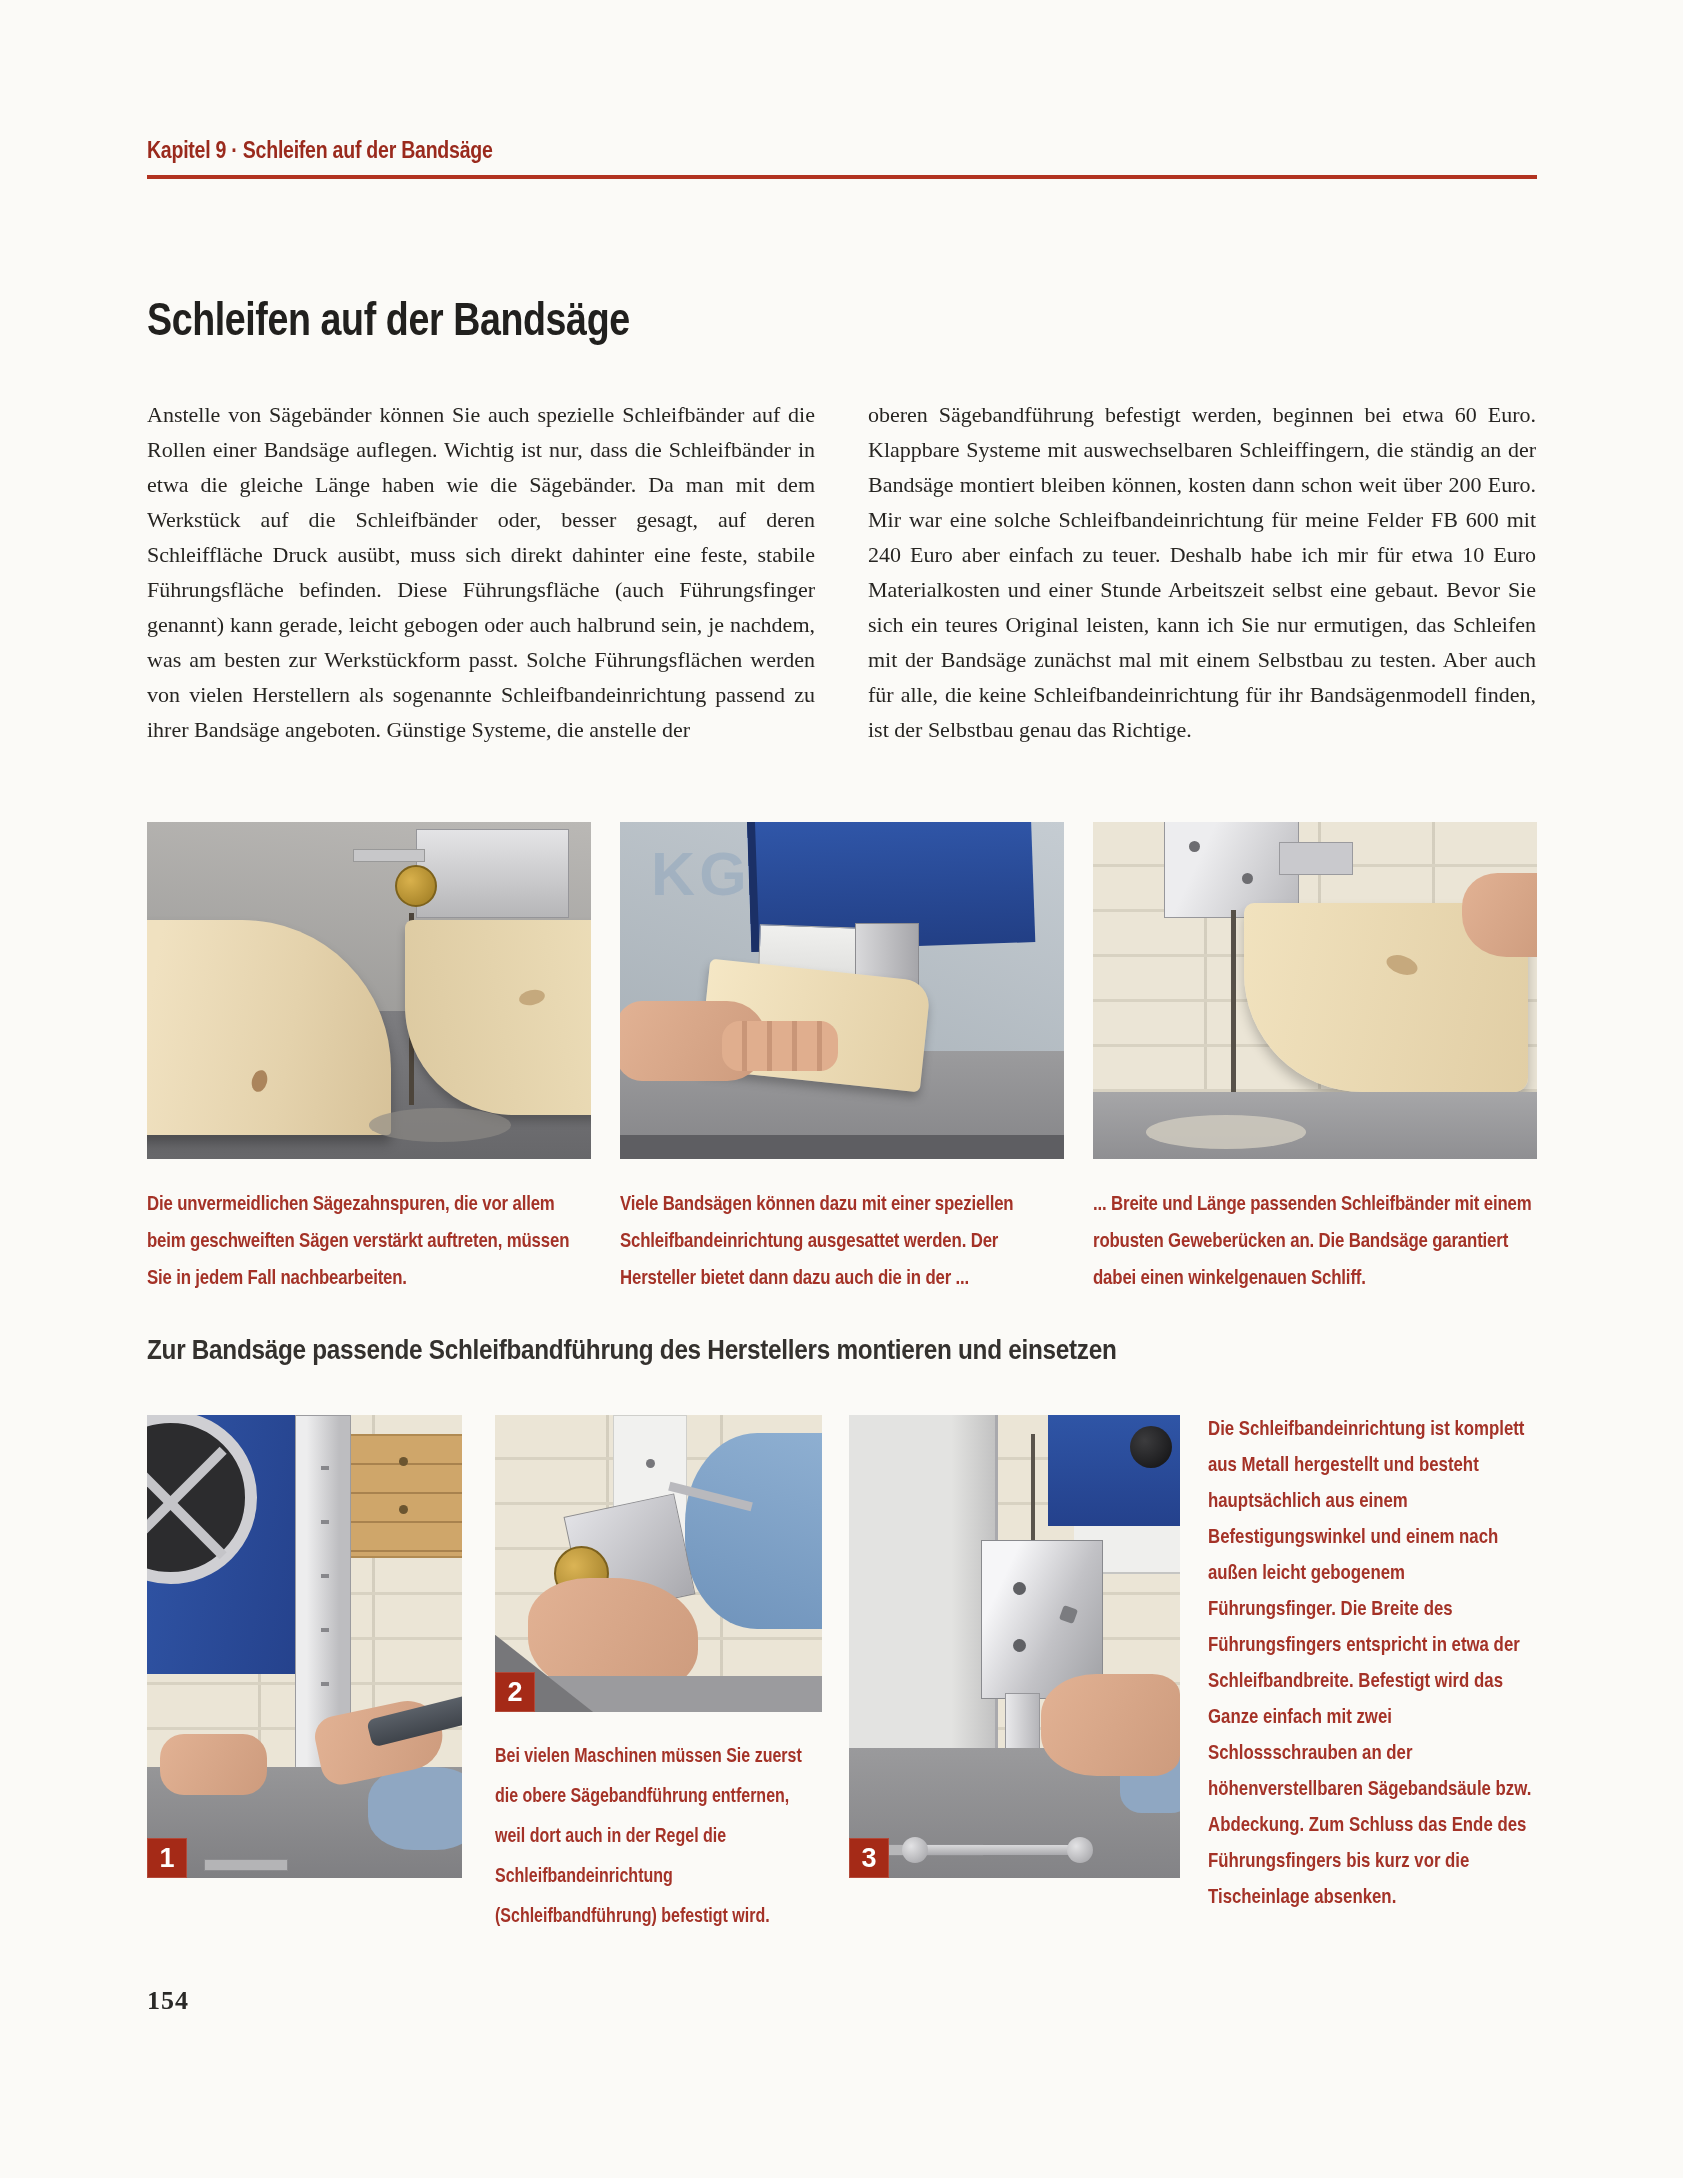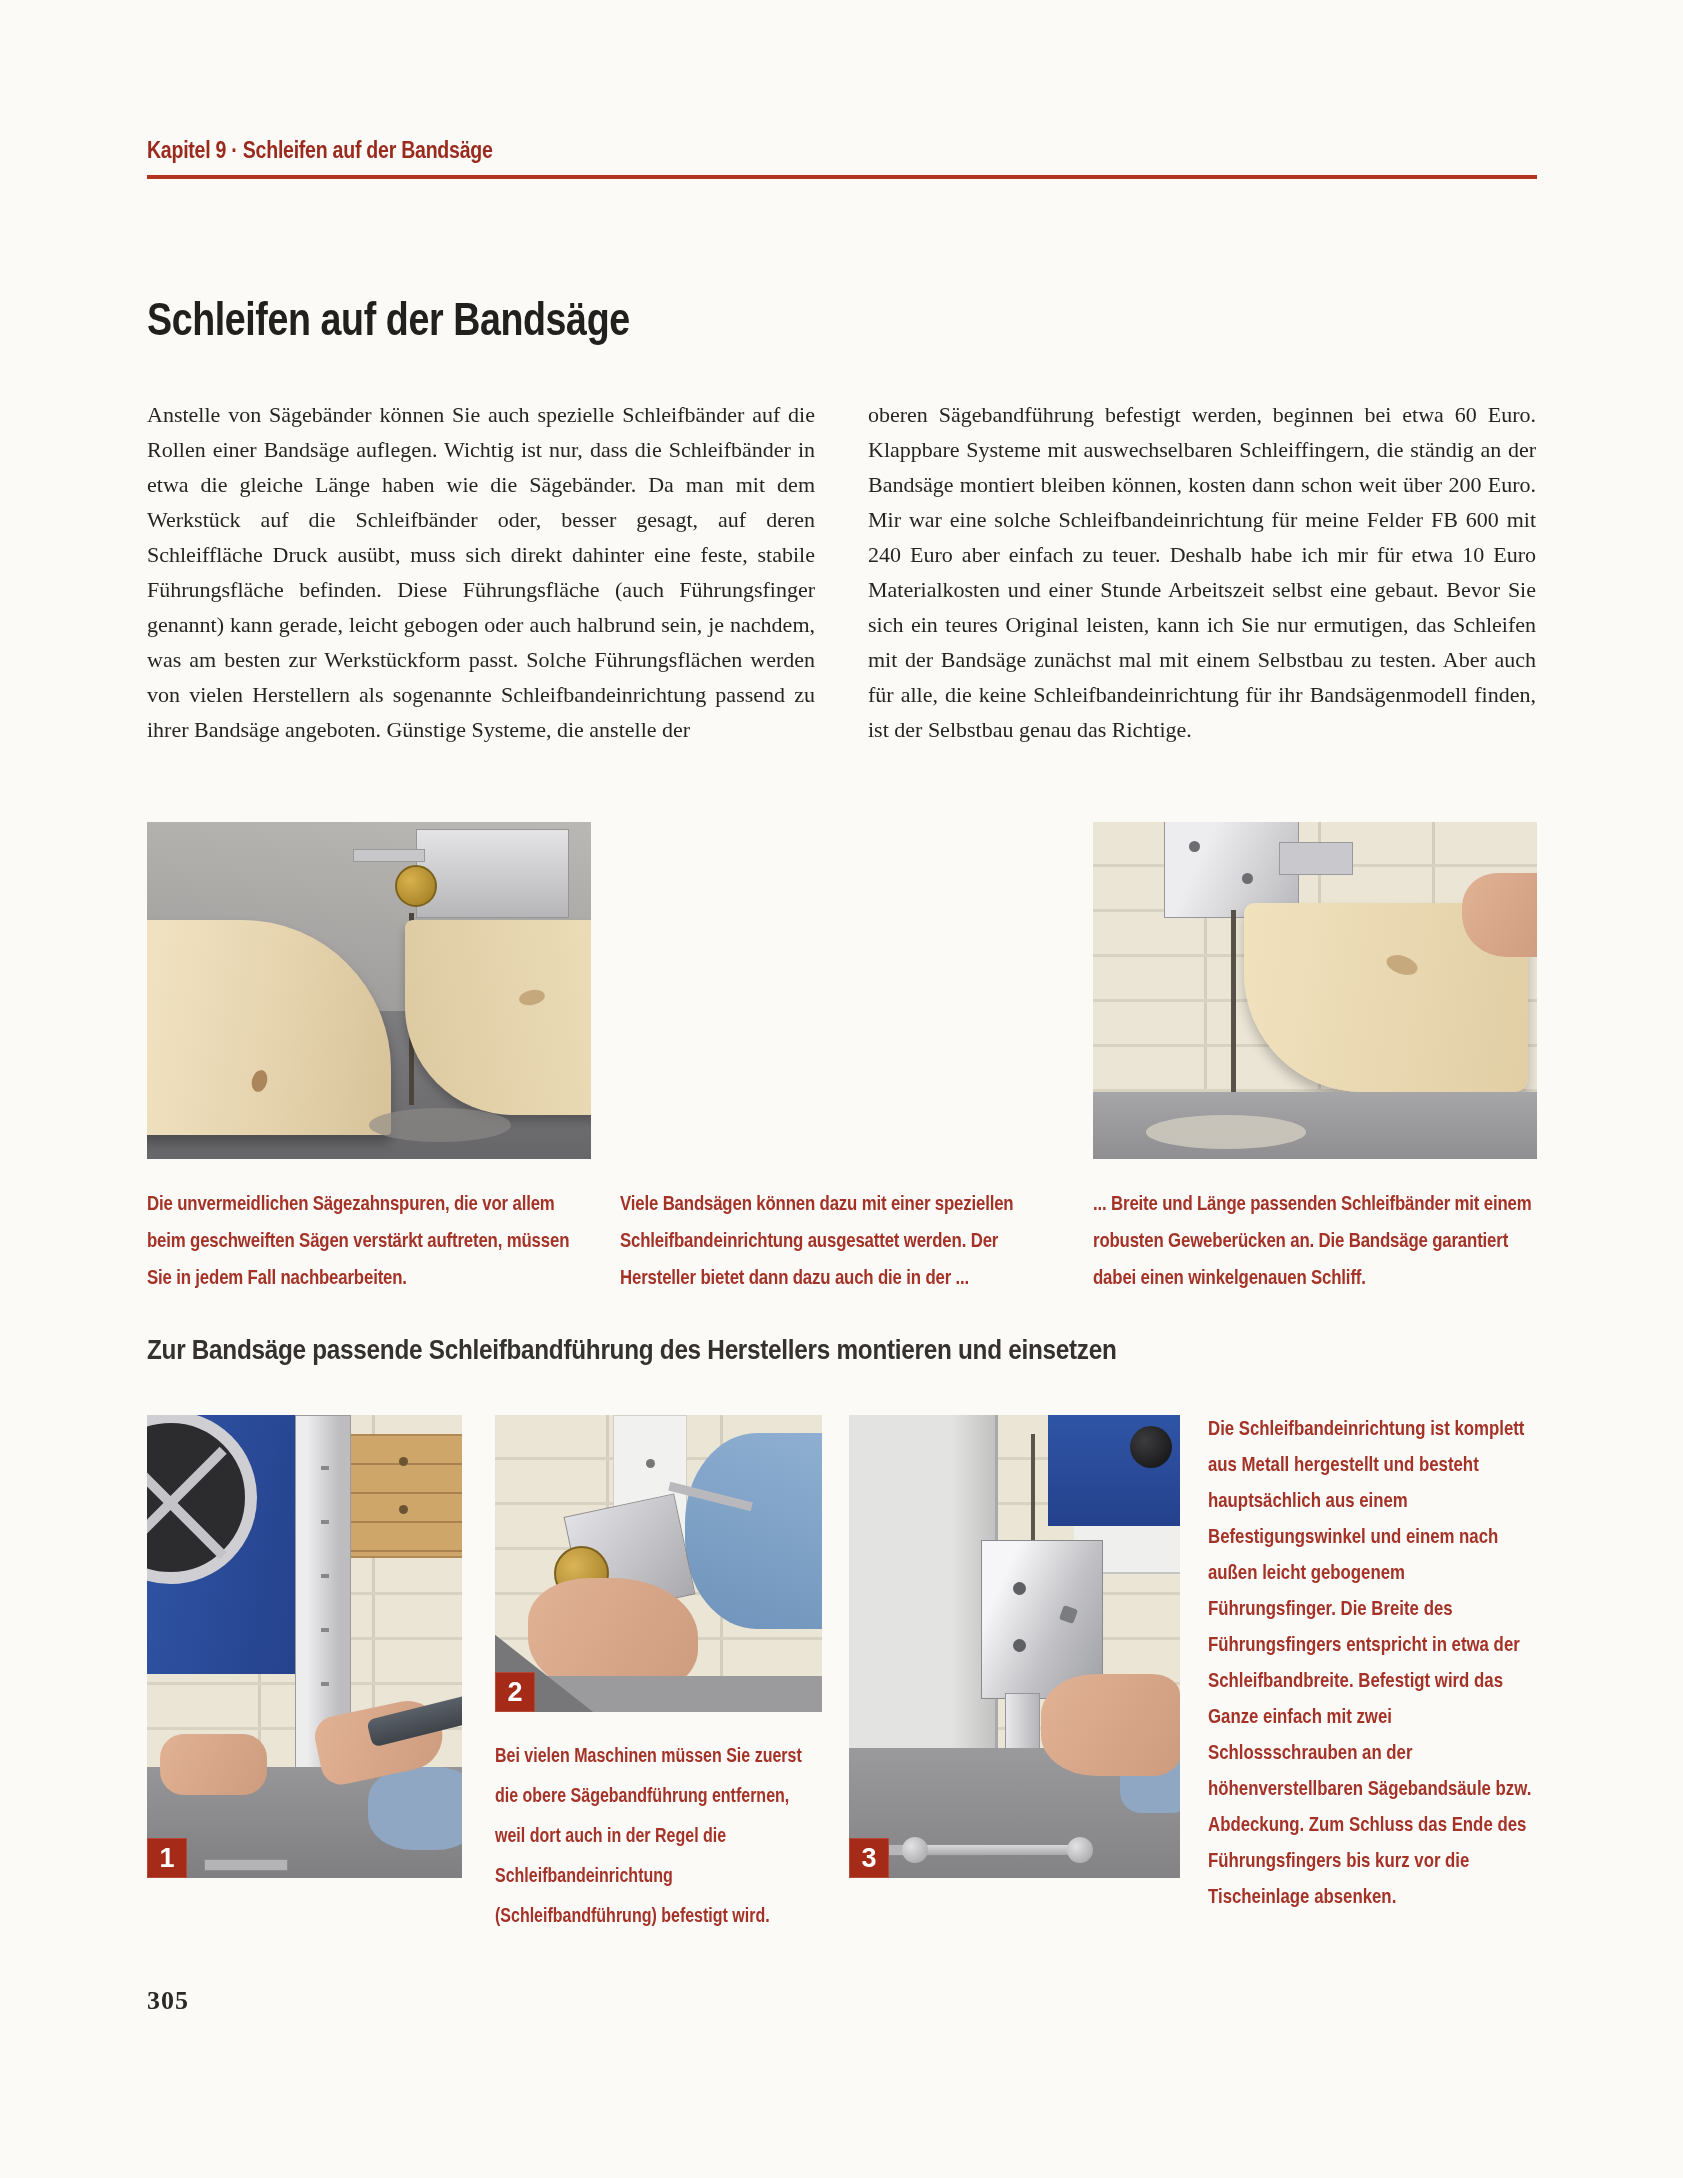--- a/index.html
+++ b/index.html
@@ -193,20 +193,33 @@
     <div class="a-blade"></div>
     <div class="a-woodL">
       <div class="a-knotL"></div>
     </div>
     <div class="a-woodR">
       <div class="a-knotR"></div>
     </div>
     <div class="a-dust"></div>
   </div>
 
+  <div class="photo" style="left:620px;top:822px;width:444px;height:337px;">
+    <div class="b-wall"></div>
+    <div class="b-mark">KG</div>
+    <div class="b-machine"></div>
+    <div class="b-guard"></div>
+    <div class="b-silver"></div>
+    <div class="b-blade"></div>
+    <div class="b-table"></div>
+    <div class="b-edge"></div>
+    <div class="b-wood"></div>
+    <div class="b-hand skin"></div>
+    <div class="b-fingers"></div>
+  </div>
 
   <div class="photo" style="left:1093px;top:822px;width:444px;height:337px;">
     <div class="c-wall brick"></div>
     <div class="c-bracket">
       <div class="c-boltA"></div>
       <div class="c-boltB"></div>
     </div>
     <div class="c-arm"></div>
     <div class="c-blade"></div>
     <div class="c-wood">
@@ -286,15 +299,15 @@
     <div class="f-hand skin"></div>
   </div>
 
   <div class="badge" style="left:147px;top:1838px;">1</div>
   <div class="badge" style="left:495px;top:1672px;">2</div>
   <div class="badge" style="left:849px;top:1838px;">3</div>
 
   <div class="step-cap">Bei vielen Maschinen müssen Sie zuerst die obere Sägebandführung entfernen, weil dort auch in der Regel die Schleifbandeinrichtung (Schleifbandführung) befestigt wird.</div>
   <div class="side-text">Die Schleifbandeinrichtung ist komplett aus Metall hergestellt und besteht hauptsächlich aus einem Befestigungswinkel und einem nach außen leicht gebogenem Führungsfinger. Die Breite des Führungsfingers entspricht in etwa der Schleifbandbreite. Befestigt wird das Ganze einfach mit zwei Schlossschrauben an der höhenverstellbaren Sägebandsäule bzw. Abdeckung. Zum Schluss das Ende des Führungsfingers bis kurz vor die Tischeinlage absenken.</div>
 
-  <div class="page-number">305</div>
+  <div class="page-number">154</div>
 </div>
 
 
 </body></html>

